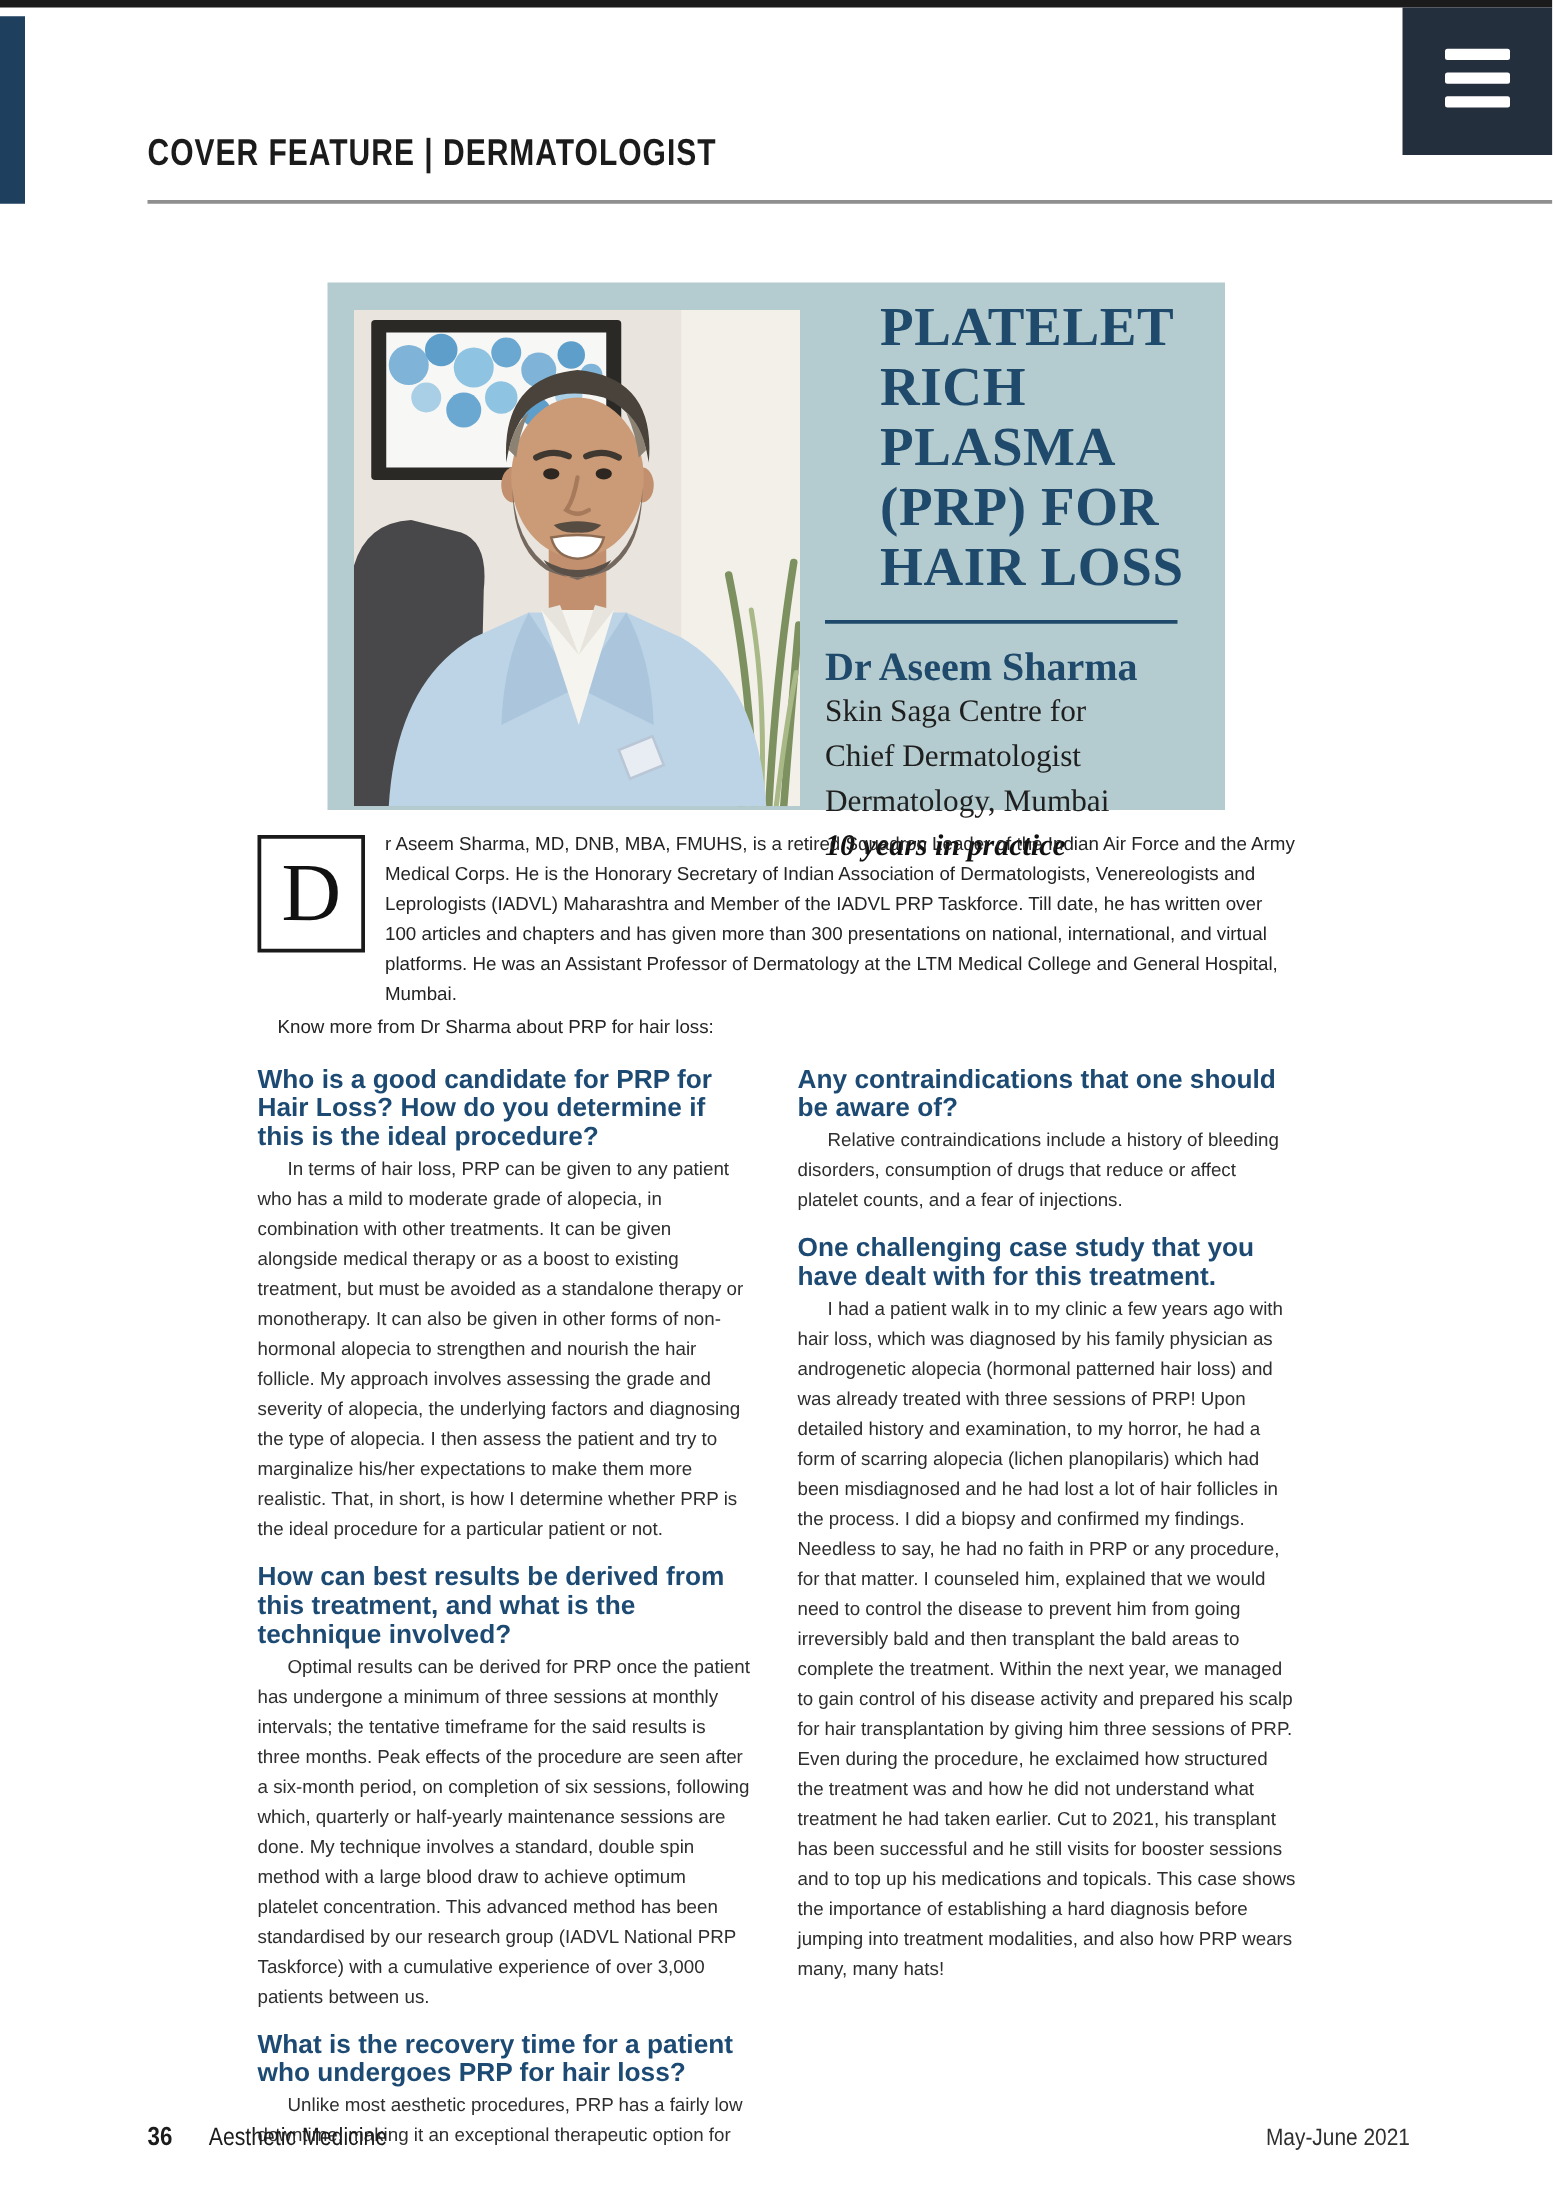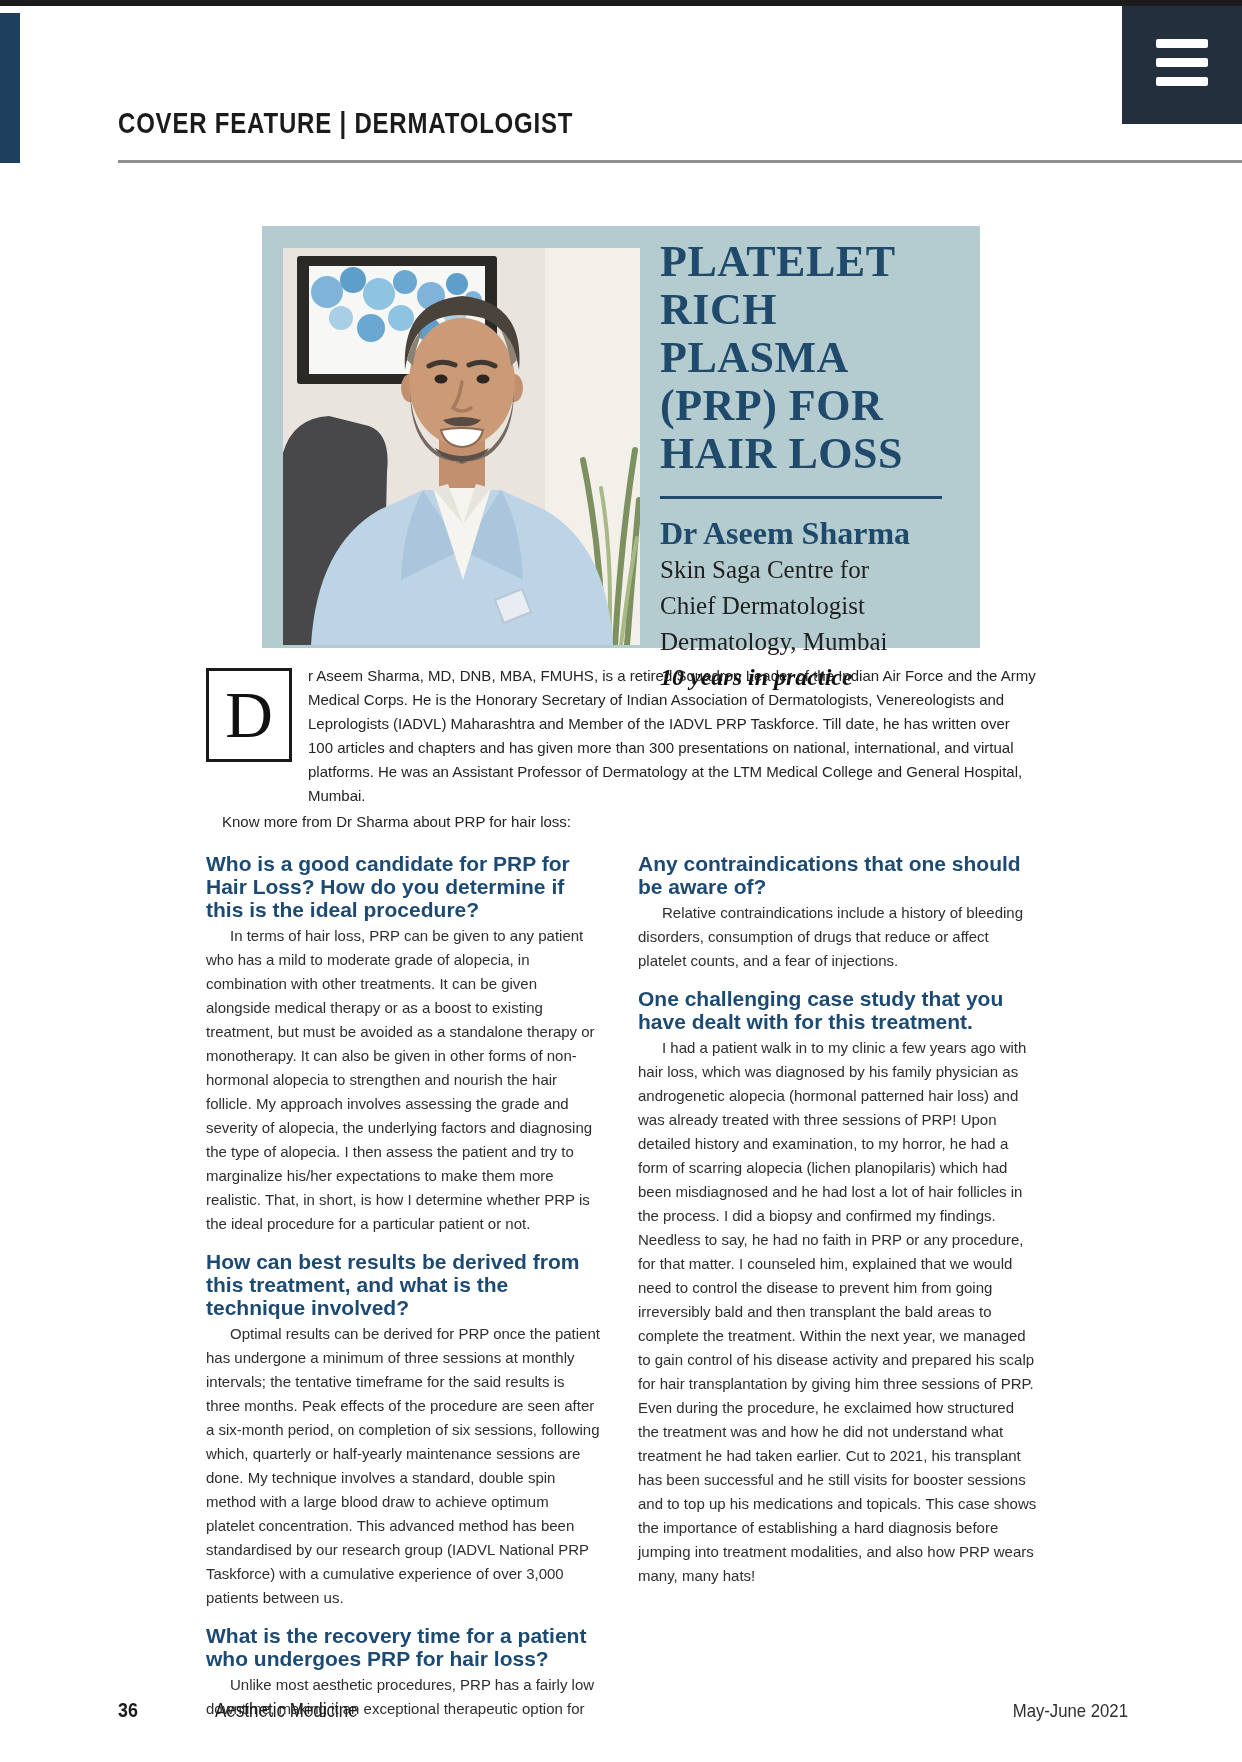--- a/index.html
+++ b/index.html
@@ -25,21 +25,21 @@
     letter-spacing:1px;white-space:nowrap;
     transform:scaleX(0.80);transform-origin:left center;
   }
   .header-rule{position:absolute;left:118px;top:160px;width:1124px;height:3px;background:#8f8f8f;}
   
   .feature-box{position:absolute;left:262px;top:226px;width:718px;height:422px;background:#b4cccf;}
   .doctor-photo{position:absolute;left:21px;top:22px;width:357px;height:397px;overflow:hidden;}
   .feature-text{position:absolute;left:398px;top:12px;width:306px;}
   .feature-title{
     font-family:"Liberation Serif",serif;font-weight:700;
-    font-size:44px;line-height:48px;color:#204a6b;letter-spacing:0.5px;
+    font-size:44px;line-height:48px;color:#204a6b;letter-spacing:0.5px;margin-left:44px;
   }
   .feature-rule{margin-top:18px;width:282px;height:3px;background:#204a6b;}
   .author-name{margin-top:16px;font-family:"Liberation Serif",serif;font-weight:700;font-size:32px;color:#204a6b;}
   .cred{font-family:"Liberation Serif",serif;font-size:25px;line-height:36px;color:#1f1f1f;}
   .cred:first-of-type{margin-top:6px;}
   .practice{margin-top:4px;font-family:"Liberation Serif",serif;font-style:italic;font-weight:700;font-size:24px;color:#101010;}
   
   .intro{position:absolute;left:206px;top:664px;width:832px;font-size:15px;line-height:24px;color:#242424;}
   .dropcap-box{
     float:left;width:80px;height:88px;margin:4px 16px 34px 0;
@@ -51,21 +51,21 @@
   
   .col{position:absolute;top:852px;font-size:15px;line-height:24px;color:#2e2e2e;}
   .col-left{left:206px;width:394px;}
   .col-right{left:638px;width:400px;}
   .q{margin:14px 0 3px 0;font-size:21px;line-height:23px;font-weight:700;color:#1d4a73;}
   .col .q:first-child{margin-top:0;}
   .a{margin:0;text-indent:24px;}
   .a.cont{text-indent:0;}
   
   .footer{position:absolute;left:118px;top:1698px;width:1010px;display:flex;justify-content:space-between;align-items:baseline;}
-  .footer-left{display:flex;align-items:baseline;gap:48px;}
+  .footer-left{display:flex;align-items:baseline;}
   .page-number{font-weight:700;font-size:21px;color:#1b1b1b;transform:scaleX(0.85);transform-origin:left center;}
   .magazine-name{margin-left:26px;font-size:20px;color:#1b1b1b;transform:scaleX(0.85);transform-origin:left center;}
   .issue-date{font-size:19px;color:#2f2f2f;transform:scaleX(0.88);transform-origin:right center;}
 </style>
 </head>
 <body>
 
 <div class="page">
 
   <div class="top-bar"></div>

